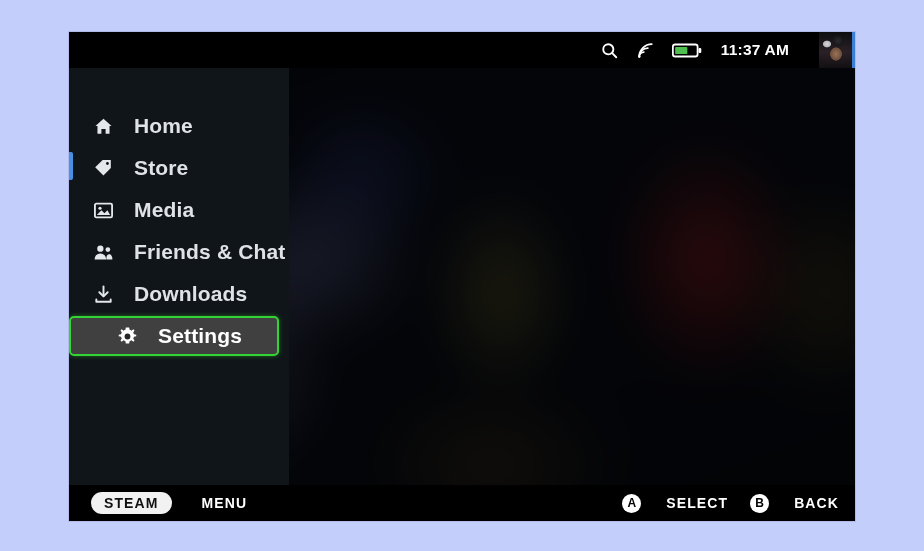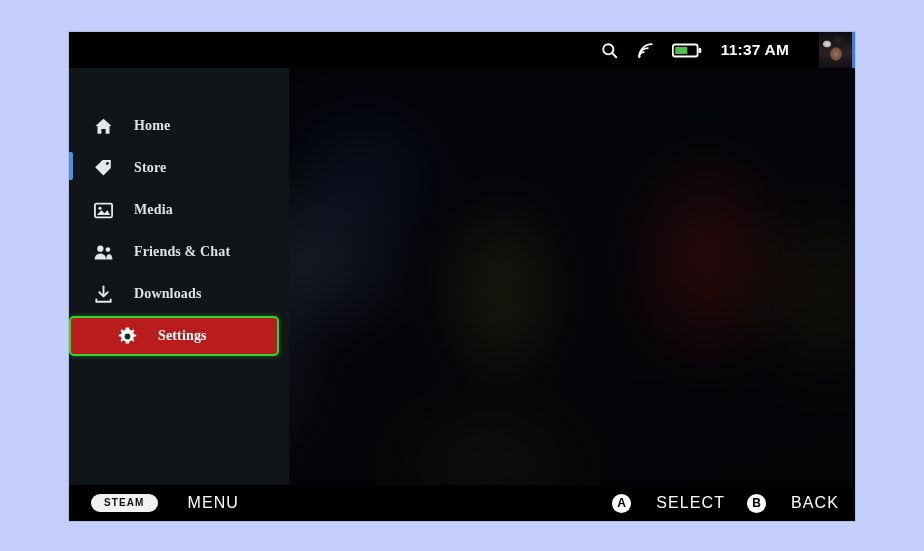--- a/index.html
+++ b/index.html
@@ -144,28 +144,27 @@
     width: 24px;
     height: 24px;
     display: flex;
     align-items: center;
     justify-content: center;
     flex: 0 0 24px;
     margin-right: 19px;
   }
   .menu-item .mi-label {
     color: #dfe3e6;
-    font-size: 14px;
+    font-size: 21px;
     font-weight: 700;
     letter-spacing: 0.15px;
     white-space: nowrap;
-    font-family: Liberation Serif, serif;
   }
   .menu-item.selected {
-    background: #b91c1c;
+    background: #404040;
     border: 2px solid #35d435;
     box-shadow: 0 0 5px rgba(60,210,60,0.45);
     padding-left: 44px;
   }
   .menu-item.selected .mi-label { color: #ffffff; }
 
   
   #bottombar {
     position: absolute;
     left: 0;
@@ -177,31 +176,31 @@
     align-items: center;
     justify-content: space-between;
     padding: 0 16px 0 22px;
     box-sizing: border-box;
   }
   .bb-left, .bb-right { display: flex; align-items: center; }
   .bb-right { gap: 22px; }
   .pill {
     background: #f2f2f2;
     color: #111;
-    font-size: 10px;
+    font-size: 14px;
     font-weight: 700;
     letter-spacing: 1.1px;
     border-radius: 11px;
     padding: 4px 13px 4px 13px;
     line-height: 1;
   }
   .bb-text {
     color: #ffffff;
-    font-size: 16px;
-    font-weight: 400;
+    font-size: 14px;
+    font-weight: 700;
     letter-spacing: 1.1px;
     margin-left: 14px;
     white-space: nowrap;
     padding-left: 16px;
   }
   .btn-hint { display: flex; align-items: center; }
   .btn-badge {
     width: 19px; height: 19px;
     border-radius: 50%;
     background: #ffffff;

